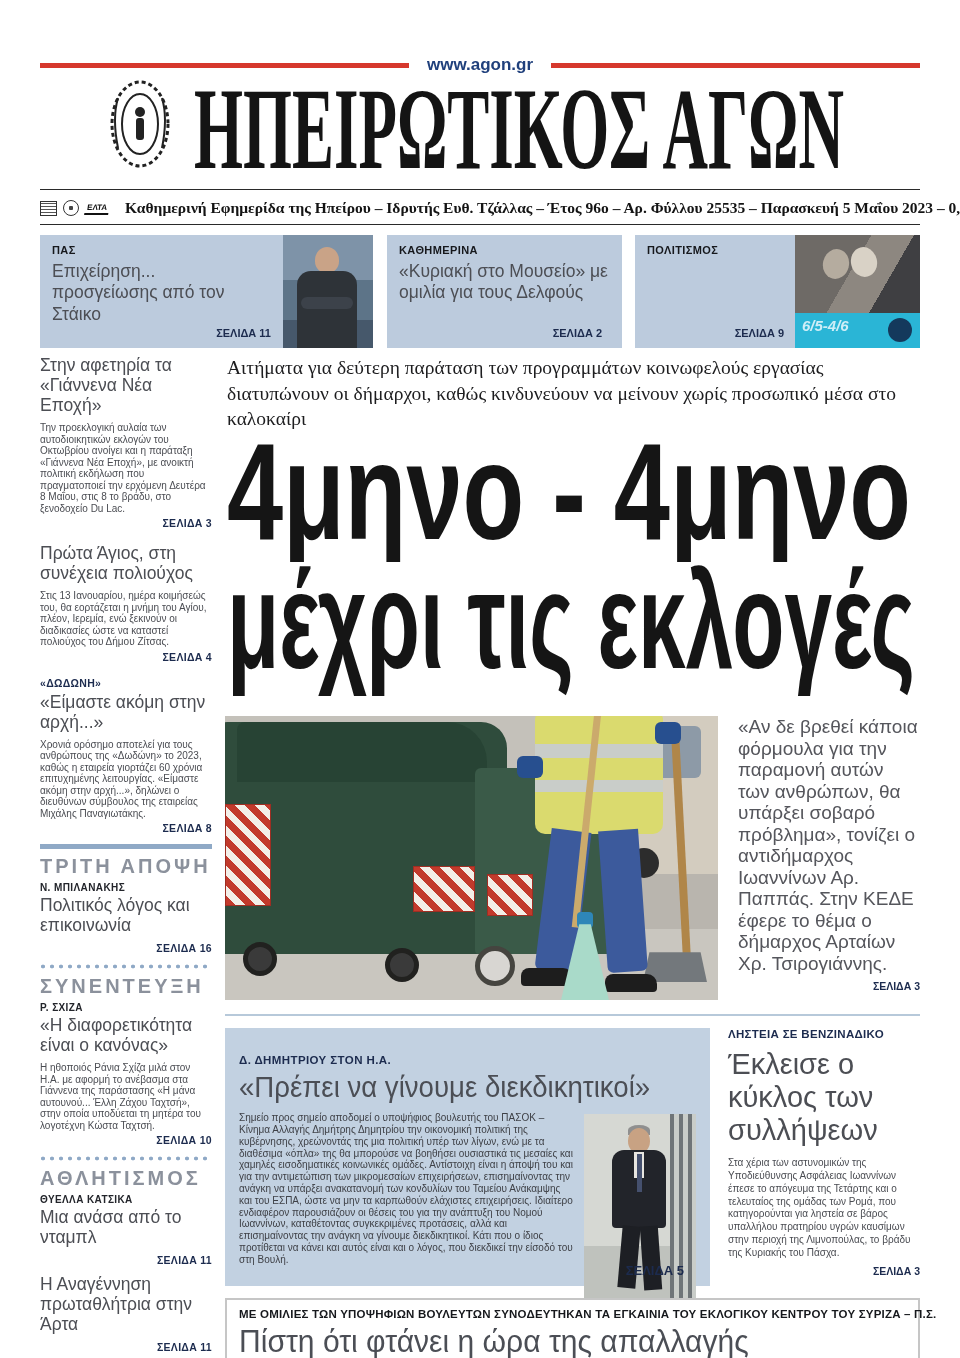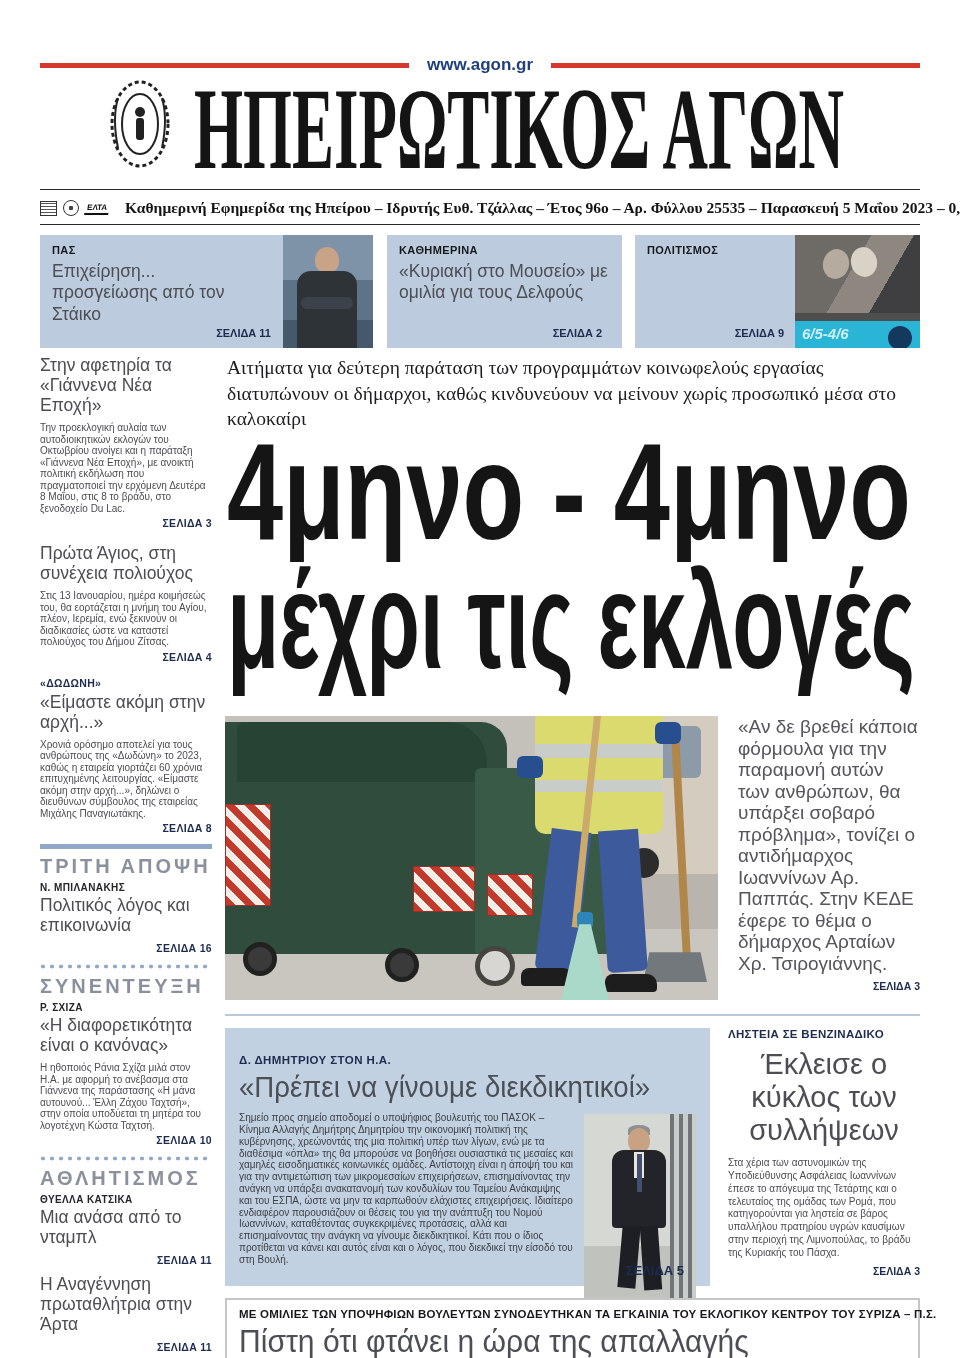--- a/index.html
+++ b/index.html
@@ -33,21 +33,21 @@
   .t1 .tpage{right:102px;} .t2 .tpage{right:20px;margin-top:40px;} .t3 .tpage{right:136px;}
   .tphoto1{position:absolute;top:0;right:0;width:90px;height:113px;
            background:linear-gradient(180deg,#7e93a8 0 40%,#5d7488 40% 75%,#46586b 75%);}
   .tphoto1 .head{position:absolute;top:12px;left:32px;width:24px;height:26px;border-radius:50% 50% 45% 45%;background:#c9a387;}
   .tphoto1 .body{position:absolute;top:36px;left:14px;width:60px;height:77px;border-radius:14px 14px 0 0;background:#2e3338;}
   .tphoto1 .arms{position:absolute;top:62px;left:18px;width:52px;height:12px;border-radius:6px;background:#3c424a;}
   .tphoto3{position:absolute;top:0;right:0;width:125px;height:113px;background:#4e4e4e;}
   .tphoto3 .ph{background:linear-gradient(120deg,#6e6a66 0 45%,#8d8780 45% 70%,#3f3f42 70%);position:absolute;inset:0 0 35px 0;}
   .tphoto3 .h1{position:absolute;top:14px;left:28px;width:26px;height:30px;border-radius:50%;background:#b5ac9f;transform:rotate(14deg);}
   .tphoto3 .h2{position:absolute;top:12px;left:56px;width:26px;height:30px;border-radius:50%;background:#d9d2c6;transform:rotate(-14deg);}
-  .tband{position:absolute;left:0;right:0;bottom:0;height:27px;background:#2ab5d6;}
+  .tband{position:absolute;left:0;right:0;bottom:0;height:35px;background:#2ab5d6;}
   .tband .dates{position:absolute;left:7px;top:4px;font-weight:bold;font-size:15px;color:#cfeef7;font-style:italic;}
   .tband .dot{position:absolute;right:8px;top:5px;width:24px;height:24px;border-radius:50%;background:#14395c;}
   
   .sidebar{position:absolute;top:355px;left:40px;width:172px;}
   .content{position:absolute;top:355px;left:225px;width:695px;}
   .s-title{font-size:17.5px;line-height:20px;color:#4c4e54;margin:0 0 7px 0;font-weight:normal;}
   .s-body{font-size:10px;line-height:11.5px;color:#4a4c52;margin:0 0 3px 0;}
   .s-page{font-size:10.5px;font-weight:bold;color:#1c2b4e;text-align:right;letter-spacing:.3px;}
   .s-kicker{font-size:10.5px;font-weight:bold;color:#1c2b4e;letter-spacing:.3px;margin:0 0 3px 0;}
   .sec-head{font-size:20px;font-weight:bold;letter-spacing:3px;color:#8b919c;margin:6px 0 4px 0;}
@@ -110,21 +110,21 @@
   .c-photo .head{position:absolute;left:44px;top:14px;width:22px;height:26px;border-radius:50%;background:#c8a283;}
   .c-photo .hair{position:absolute;left:44px;top:11px;width:22px;height:10px;border-radius:50% 50% 0 0;background:#8f8f8f;}
   .c-photo .suit{position:absolute;left:28px;top:36px;width:54px;height:78px;border-radius:12px 12px 4px 4px;background:#22242a;}
   .c-photo .shirt{position:absolute;left:50px;top:38px;width:10px;height:26px;background:#e8e6e0;}
   .c-photo .tie{position:absolute;left:53px;top:40px;width:5px;height:38px;background:#45506e;}
   .c-photo .pl1{position:absolute;left:36px;top:112px;width:18px;height:62px;background:#1d1f24;transform:rotate(5deg);}
   .c-photo .pl2{position:absolute;left:58px;top:112px;width:18px;height:64px;background:#1d1f24;transform:rotate(-4deg);}
   .c-page{position:absolute;right:26px;bottom:8px;font-size:13px;font-weight:bold;color:#1c2b4e;}
   .right-col{width:192px;margin-left:18px;flex:none;position:relative;}
   .r-kicker{font-size:11.5px;font-weight:bold;color:#1c2b4e;letter-spacing:.3px;margin-bottom:8px;}
-  .r-title{font-size:29px;line-height:33px;color:#4c4e54;margin-bottom:10px;text-align:center;}
+  .r-title{font-size:29px;line-height:33px;color:#4c4e54;margin-bottom:10px;}
   .r-body{font-size:10px;line-height:12.8px;color:#4a4c52;}
   .r-page{margin-top:5px;font-size:10.5px;font-weight:bold;color:#1c2b4e;text-align:right;}
   
   .strip{position:relative;margin-top:12px;border:2px solid #c6c6c6;box-sizing:border-box;width:695px;height:86px;
          padding:8px 12px;background:#fff;}
   .strip-kicker{font-size:11.5px;font-weight:bold;color:#16181c;letter-spacing:.2px;margin-bottom:4px;white-space:nowrap;}
   .strip-title{font-size:31px;color:#4b4e55;white-space:nowrap;transform:scaleX(.97);transform-origin:left;}
 </style>
 </head>
 <body>

